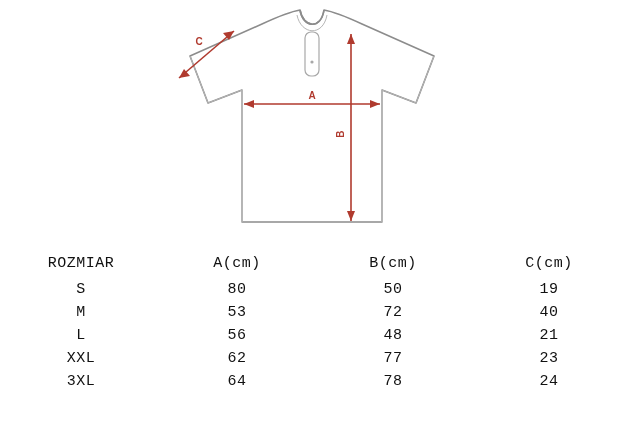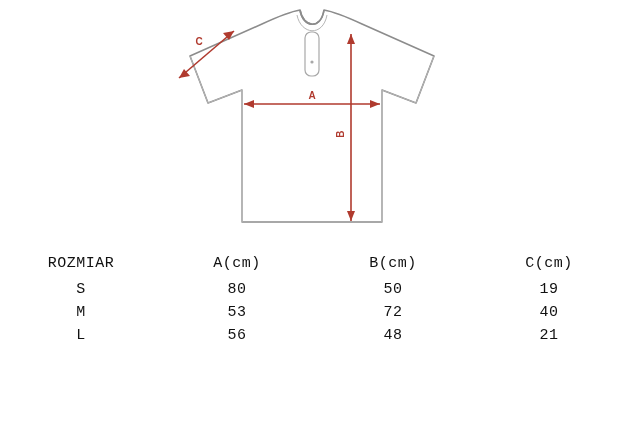--- a/index.html
+++ b/index.html
@@ -149,16 +149,28 @@
         <td>53</td>
         <td>72</td>
         <td>40</td>
       </tr>
       <tr>
         <td>L</td>
         <td>56</td>
         <td>48</td>
         <td>21</td>
       </tr>
+      <tr>
+        <td>XXL</td>
+        <td>62</td>
+        <td>77</td>
+        <td>23</td>
+      </tr>
+      <tr>
+        <td>3XL</td>
+        <td>64</td>
+        <td>78</td>
+        <td>24</td>
+      </tr>
     </tbody>
   </table>
 
 </div>
 
 </body></html>

